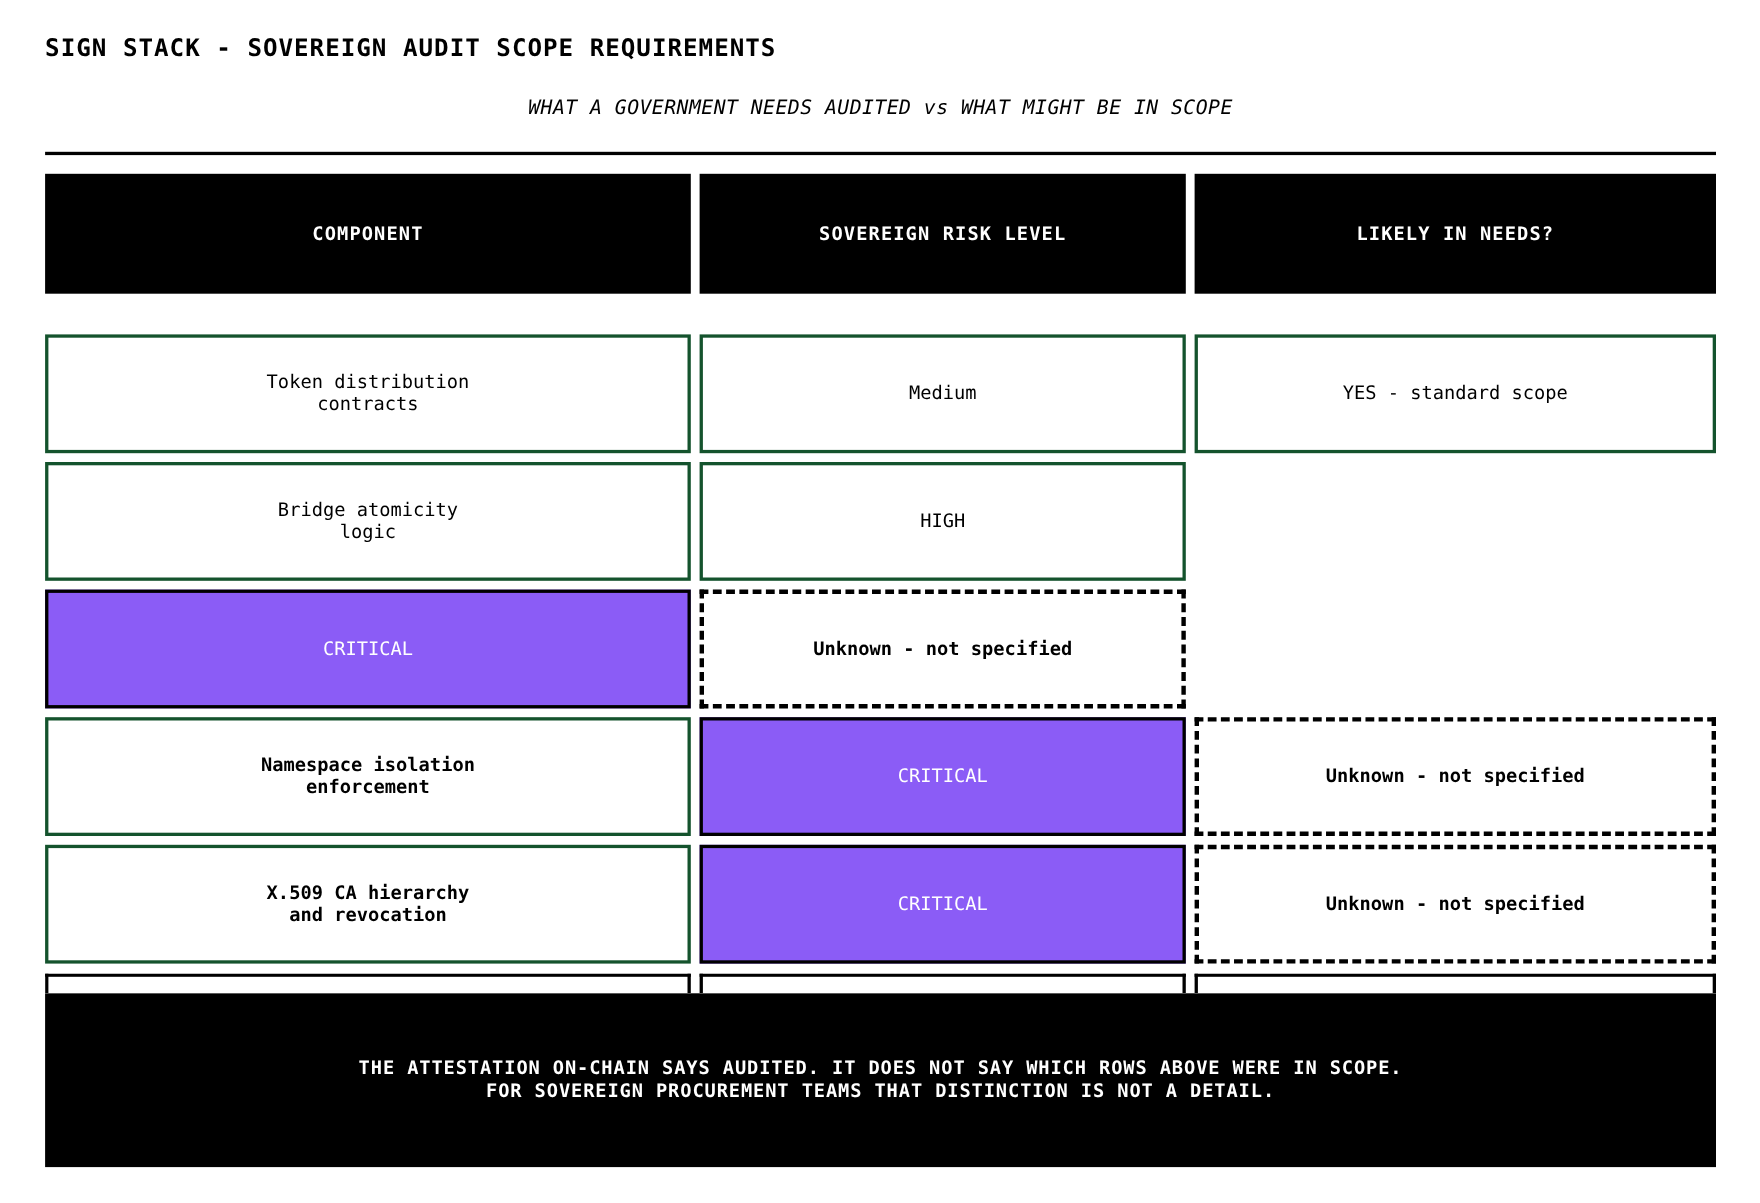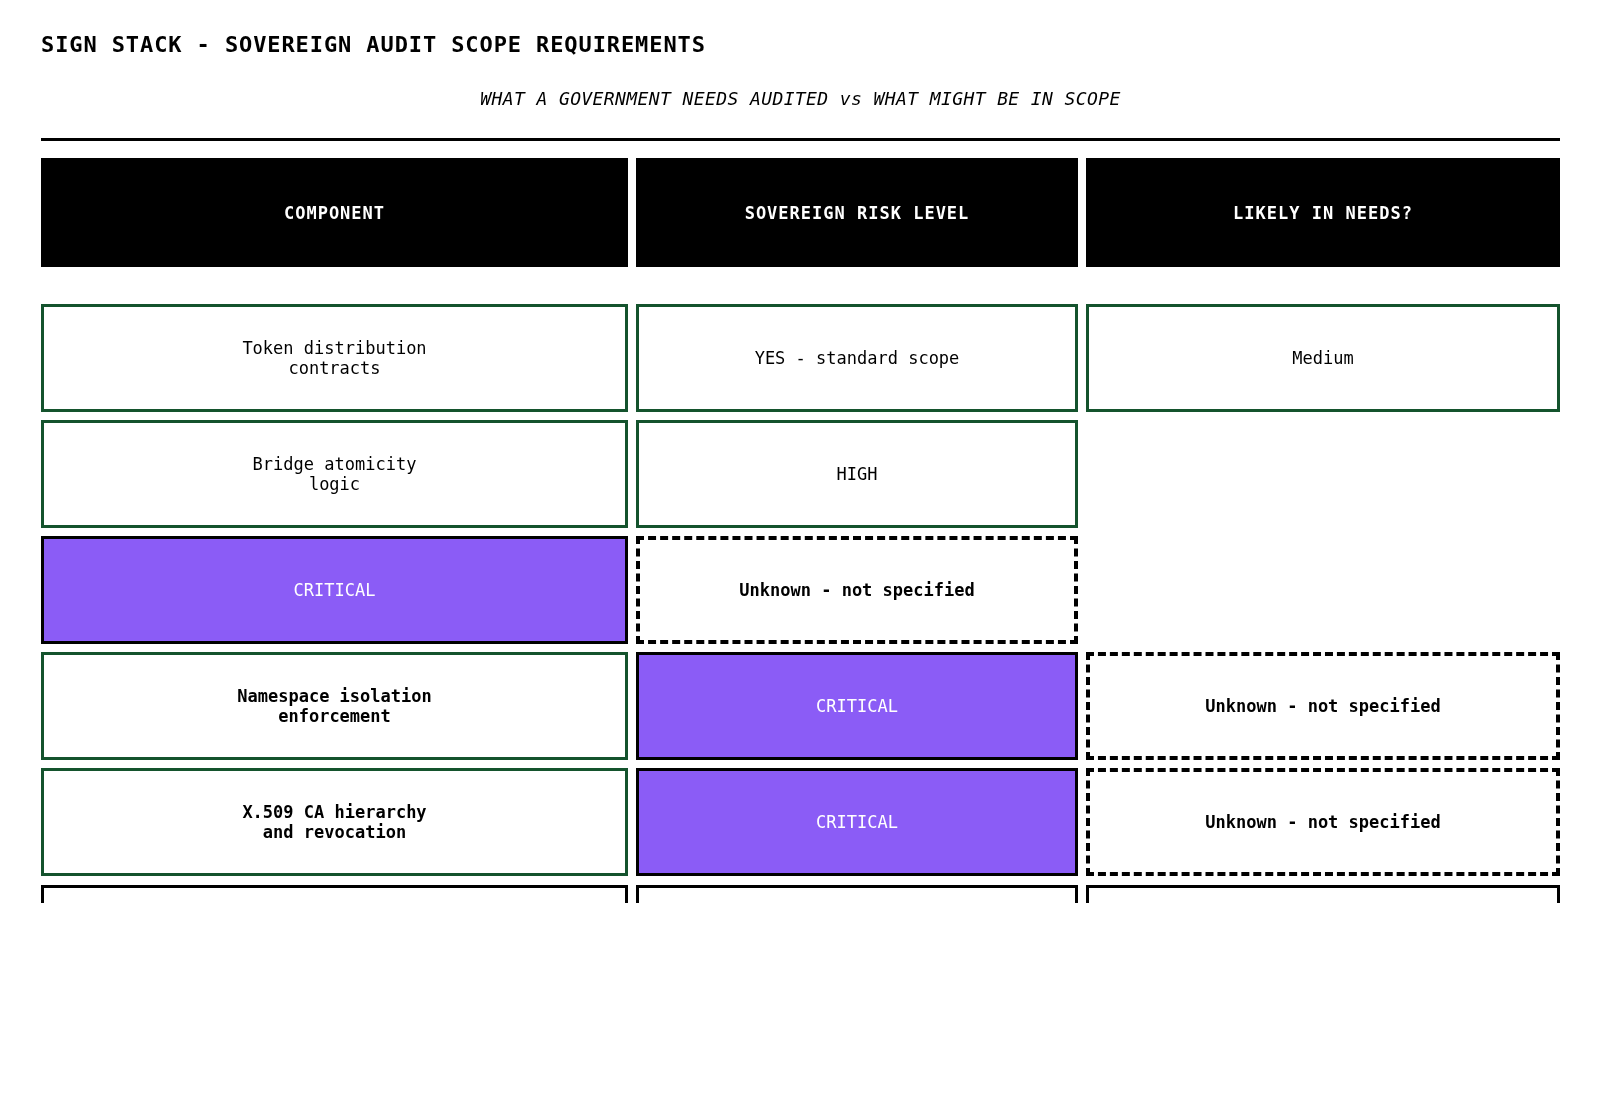--- a/index.html
+++ b/index.html
@@ -128,22 +128,22 @@
 
   <div class="grid-row header-row">
     <div class="hcell">COMPONENT</div>
     <div class="hcell">SOVEREIGN RISK LEVEL</div>
     <div class="hcell">LIKELY IN NEEDS?</div>
   </div>
 
   <div class="grid-row data-row first">
     <div class="cell">Token distribution
 contracts</div>
+    <div class="cell">Medium</div>
     <div class="cell">YES - standard scope</div>
-    <div class="cell">Medium</div>
   </div>
 
   <div class="grid-row data-row">
     <div class="cell">Bridge atomicity
 logic</div>
     <div class="cell">HIGH</div>
   </div>
 
   <div class="grid-row data-row">
     <div class="cell inverse">CRITICAL</div>
@@ -163,14 +163,18 @@
     <div class="cell inverse">CRITICAL</div>
     <div class="cell dashed">Unknown - not specified</div>
   </div>
 
   <div class="grid-row partial-row">
     <div class="pcell"></div>
     <div class="pcell"></div>
     <div class="pcell"></div>
   </div>
 
+  <div class="footer">
+    <div>THE ATTESTATION ON-CHAIN SAYS AUDITED. IT DOES NOT SAY WHICH ROWS ABOVE WERE IN SCOPE.</div>
+    <div>FOR SOVEREIGN PROCUREMENT TEAMS THAT DISTINCTION IS NOT A DETAIL.</div>
+  </div>
 
 </div>
 
 </body></html>

